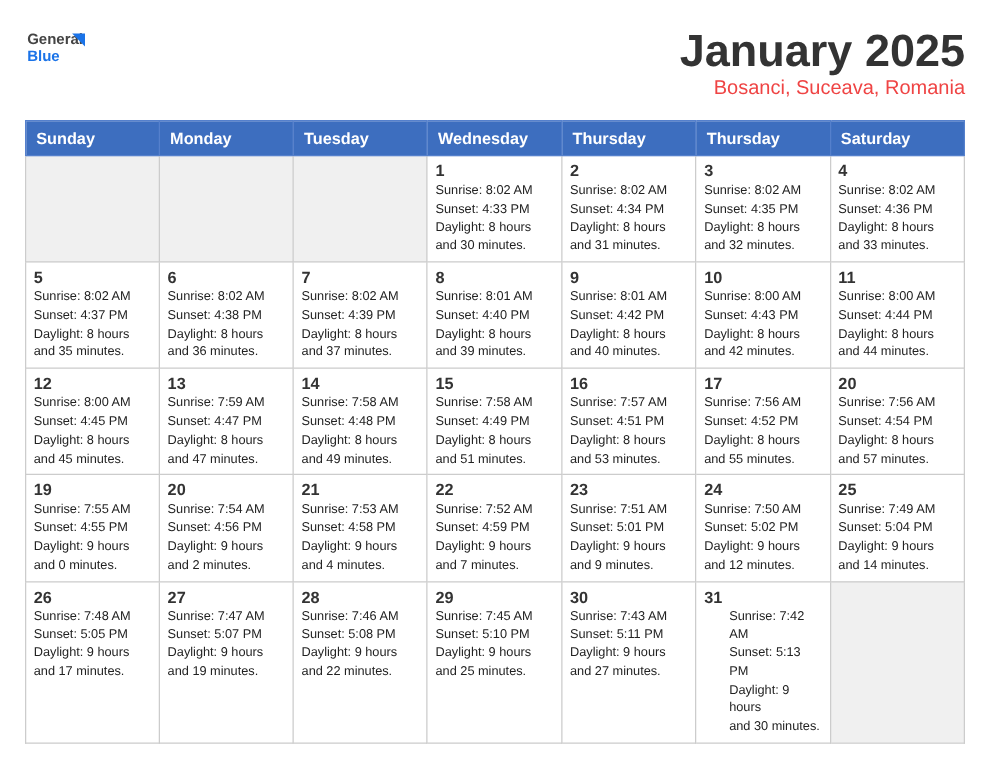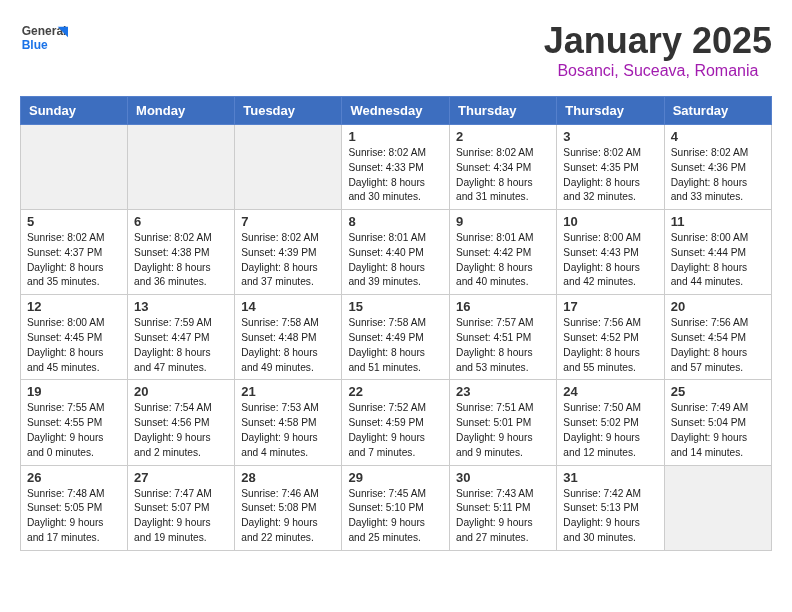--- a/index.html
+++ b/index.html
@@ -19,22 +19,21 @@
     .title-block {
       text-align: right;
     }
     .month-title {
       font-size: 36px;
       font-weight: bold;
       color: #333;
     }
     .location {
       font-size: 16px;
-      color: #a21caf;
-      text-align: center;
+      color: #ef4444;
     }
     .calendar {
       width: 100%;
       border-collapse: collapse;
       border: 1px solid #ccc;
     }
     .calendar th {
       background: #3d6ebf;
       color: #fff;
       text-align: left;
@@ -320,21 +319,21 @@
         </td>
         <td>
           <div class="day-num">30</div>
           <div class="day-info" style="white-space: pre-line;">Sunrise: 7:43 AM
 Sunset: 5:11 PM
 Daylight: 9 hours
 and 27 minutes.</div>
         </td>
         <td>
           <div class="day-num">31</div>
-          <div class="day-info" style="white-space: pre-line;">Sunrise: 7:42 AM
+          <div class="day-info" style="white-space: pre-line; margin-left: 20px;">Sunrise: 7:42 AM
 Sunset: 5:13 PM
 Daylight: 9 hours
 and 30 minutes.</div>
         </td>
         <td class="gray-bg"></td>
       </tr>
     </tbody>
 </table>
 
 </body></html>

